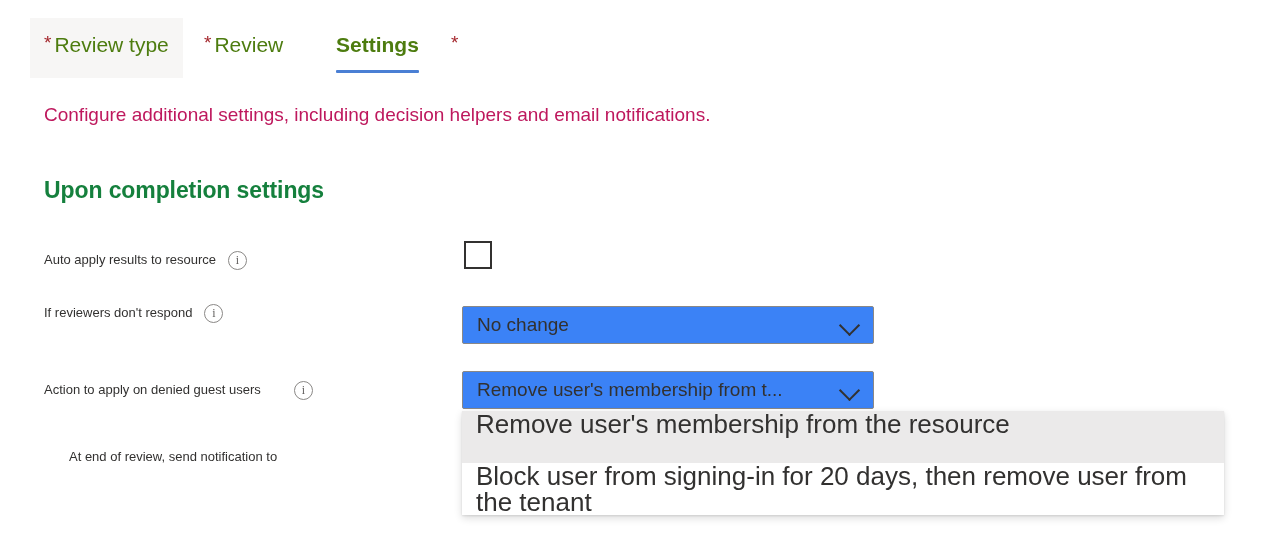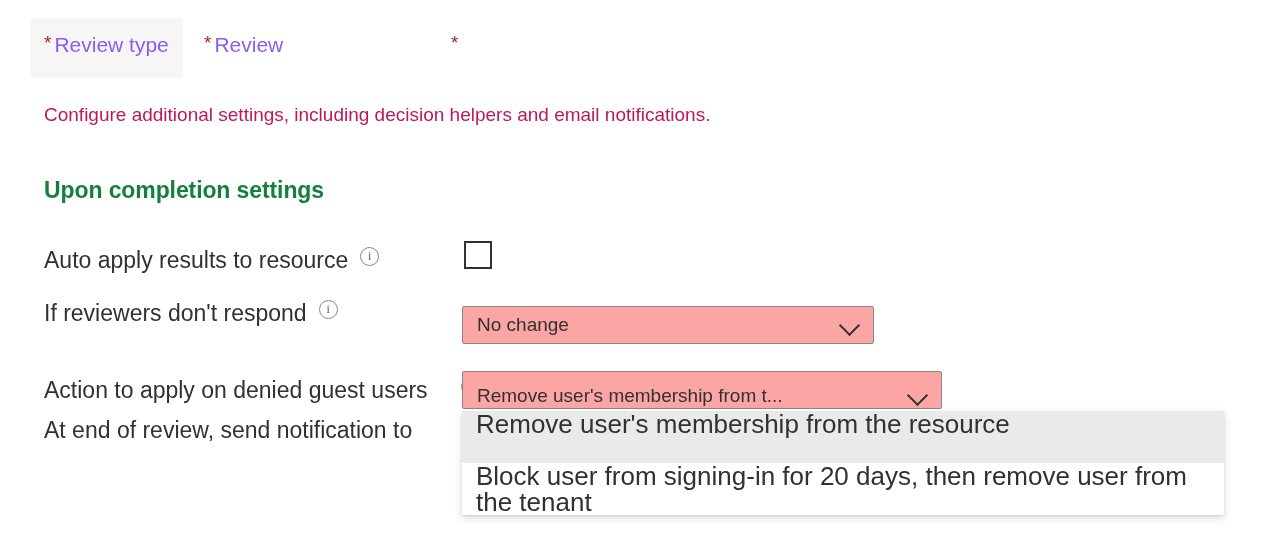--- a/index.html
+++ b/index.html
@@ -41,21 +41,21 @@
     font-size: 19px;
     line-height: 20px;
     margin-right: 3px;
     align-self: flex-start;
     position: relative;
     top: 1px;
   }
   .tab .tab-label {
     font-size: 21px;
     line-height: 26px;
-    color: #8b5cf6;
+    color: #4d7c0f;
   }
   .tab.hovered {
     background: #f7f6f5;
   }
   .tab.active .tab-label {
     font-weight: bold;
   }
   .tab .underline {
     position: absolute;
     left: 14px;
@@ -84,21 +84,22 @@
     font-weight: bold;
     color: #15803d;
     letter-spacing: -0.1px;
   }
 
   
   .row-label {
     position: absolute;
     left: 44px;
     display: flex;
-    font-size: 23px;
+    align-items: center;
+    font-size: 13px;
     line-height: 26px;
     color: #323130;
     white-space: nowrap;
   }
   .row-label .txt { margin-right: 12px; }
 
   .info-icon {
     display: inline-block;
     width: 19px;
     height: 19px;
@@ -130,21 +131,21 @@
     background: #ffffff;
     box-sizing: border-box;
     cursor: pointer;
   }
 
   
   .dropdown {
     position: absolute;
     height: 38px;
     border: 1px solid #8a8886;
-    background: #fca5a5;
+    background: #3b82f6;
     box-sizing: border-box;
     display: flex;
     align-items: center;
     padding: 0 10px 0 14px;
     cursor: pointer;
     border-radius: 2px;
   }
   .dropdown .dd-value {
     flex: 1 1 auto;
     font-size: 19px;
@@ -206,20 +207,24 @@
   <div class="tab hovered" style="left:30px;">
     <span class="req">*</span>
     <span class="tab-label">Review type</span>
   </div>
 
   <div class="tab" style="left:190px;">
     <span class="req">*</span>
     <span class="tab-label">Review</span>
   </div>
 
+  <div class="tab active" style="left:322px;">
+    <span class="tab-label">Settings</span>
+    <span class="underline"></span>
+  </div>
 
   <div class="tab" style="left:437px;">
     <span class="req">*</span>
   </div>
 
 </div>
 
 <div class="description">Configure additional settings, including decision helpers and email notifications.</div>
 <div class="section-heading">Upon completion settings</div>
 
@@ -235,26 +240,26 @@
 </div>
 <div class="dropdown" style="left:462px; top:306px; width:412px;">
   <span class="dd-value">No change</span>
   <span class="chevron"></span>
 </div>
 
 <div class="row-label" style="top:377px;gap:21px;">
   <span class="txt">Action to apply on denied guest users</span>
   <span class="info-icon"></span>
 </div>
-<div class="dropdown" style="left:462px; top:371px; width:480px;align-items:flex-end;">
+<div class="dropdown" style="left:462px; top:371px; width:412px;">
   <span class="dd-value">Remove user's membership from t...</span>
   <span class="chevron"></span>
 </div>
 
-<div class="row-label" style="top:417px;">
+<div class="row-label" style="top:444px;margin-left:25px;">
   <span class="txt">At end of review, send notification to</span>
 </div>
 
 <div class="option-panel">
   <div class="option selected">
     <span>Remove user's membership from the resource</span>
   </div>
   <div class="option">
     <span>Block user from signing-in for 20 days, then remove user from the tenant</span>
   </div>

